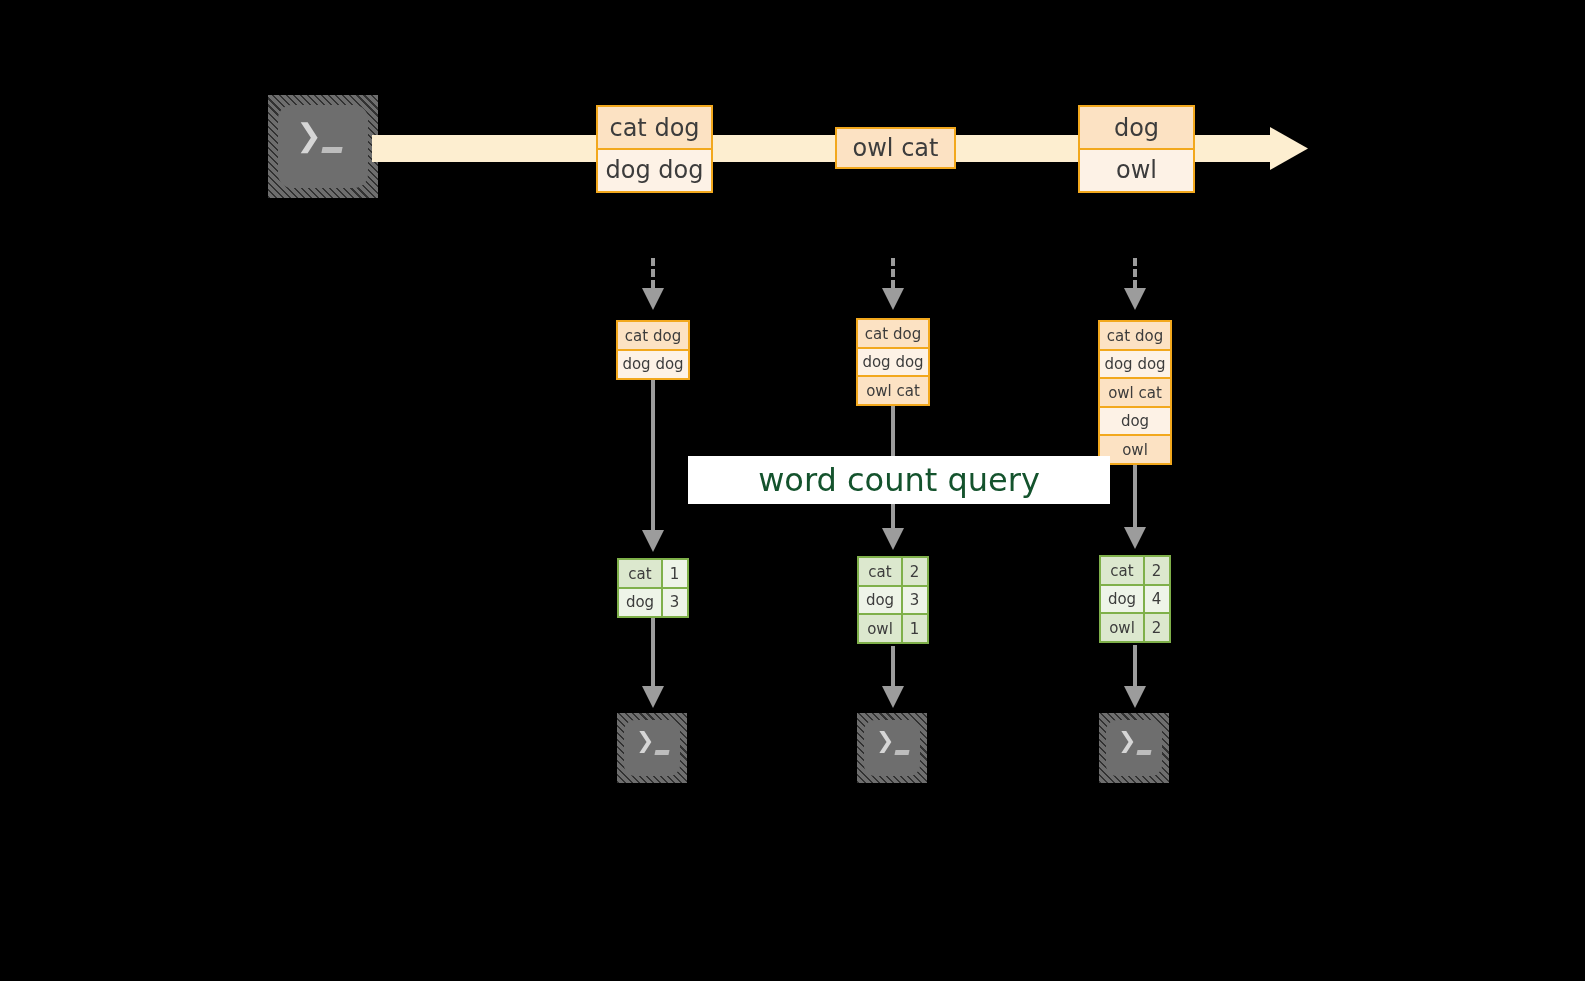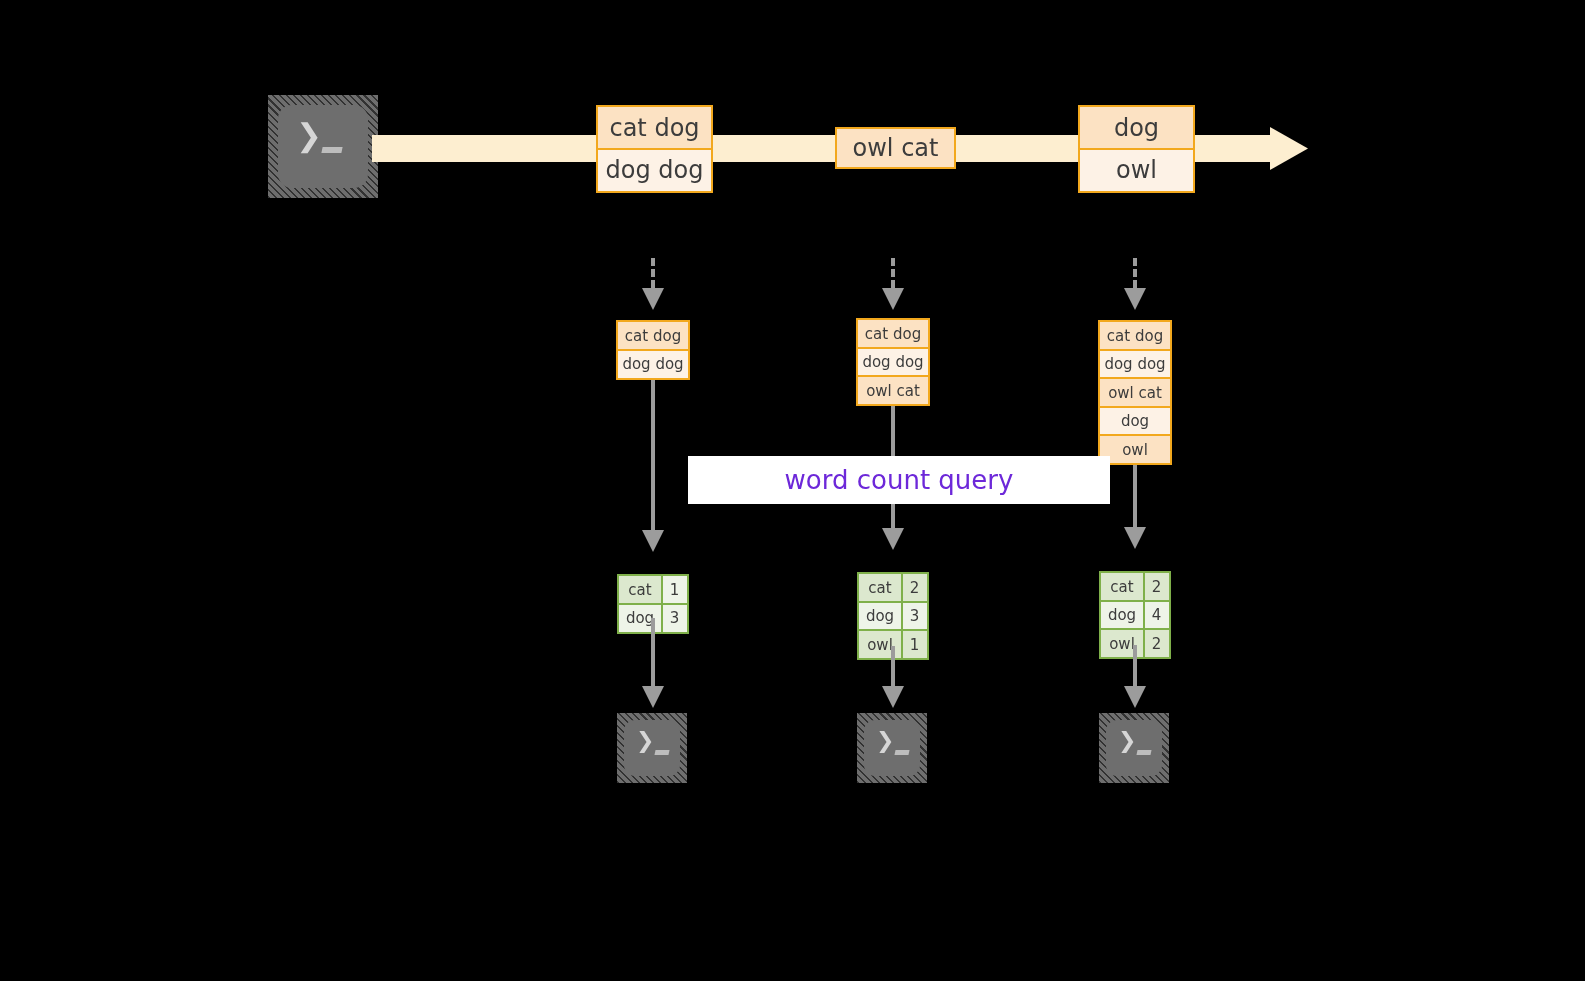--- a/index.html
+++ b/index.html
@@ -45,37 +45,37 @@
   .rec-mid1{width:121px;height:42px;font-size:24px;}
 
   
   .rec-m{width:74px;height:31px;font-size:15px;}
 
   
   .gtbl{position:absolute;}
   .grow{display:flex;}
   .gcell{box-sizing:border-box;border:2.5px solid #7FB04A;
       display:flex;align-items:center;justify-content:center;
-      color:#3c3c3c;font-size:15px;height:31px;margin-top:16px;}
+      color:#3c3c3c;font-size:15px;height:31px;}
   .gcell.w{width:46px;}
   .gcell.c{width:28px;margin-left:-2.5px;}
   .grow + .grow .gcell{margin-top:-2.5px;}
   .gcell.odd{background:#DCE8CE;}
   .gcell.even{background:#EEF4E8;}
 
   
   .vline{position:absolute;background:#9c9c9c;width:4px;}
   .vdash{position:absolute;width:0;border-left:4px dashed #9c9c9c;}
   .vhead{position:absolute;width:26px;height:24px;}
   .vhead svg{display:block;}
 
   
   .band{position:absolute;left:688px;top:456px;width:422px;height:48px;
       background:#FFFFFF;display:flex;align-items:center;justify-content:center;}
-  .band span{font-size:26px;color:#6d28d9;}
+  .band span{font-size:32px;color:#14532d;}
 </style>
 </head>
 <body>
 
 <div class="stage">
 
   <div class="term" id="term-source">
     <div class="hatch"></div>
     <div class="face"></div>
     <div class="chev">❯</div>

